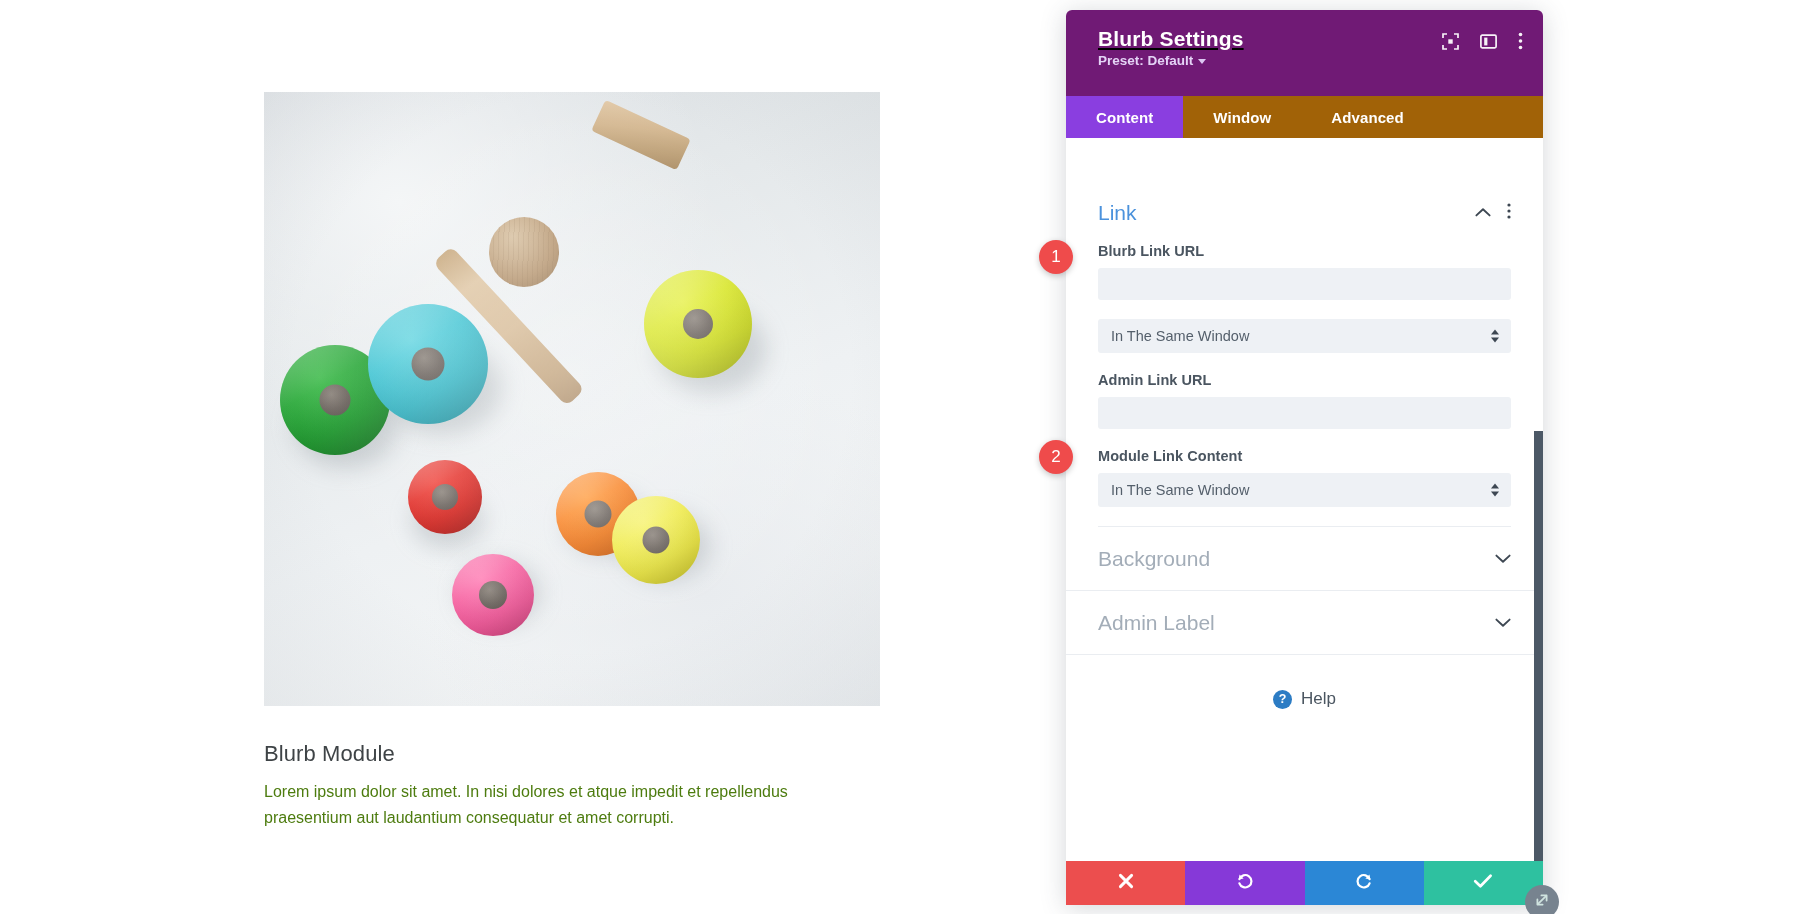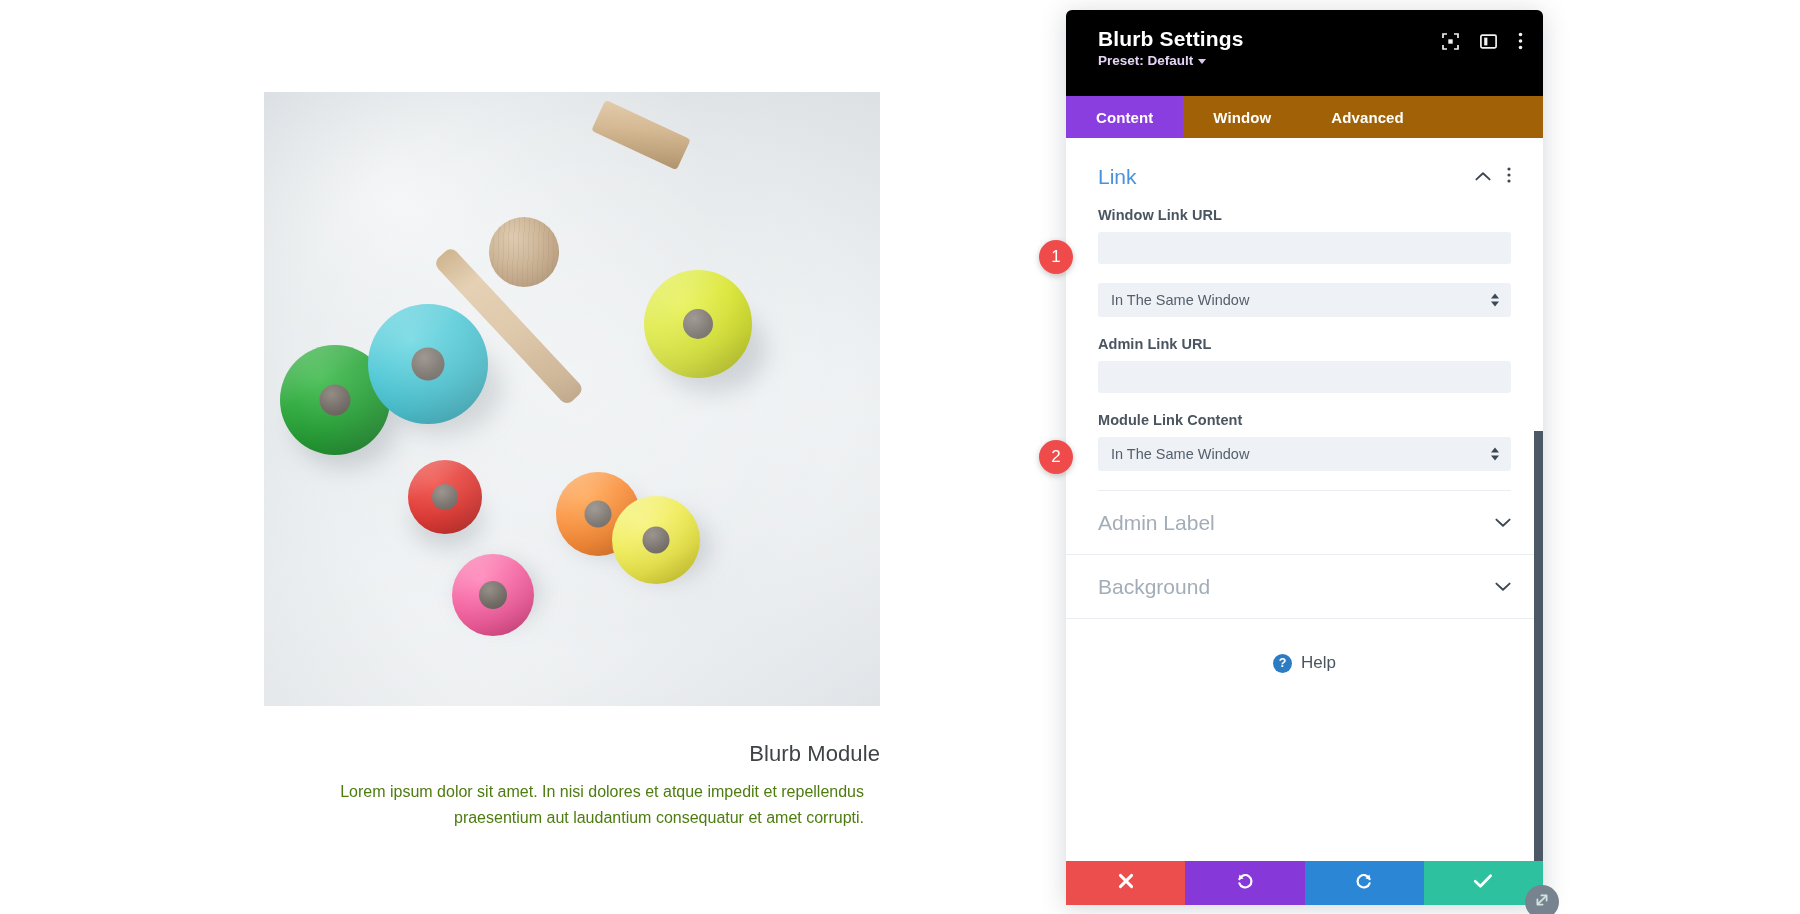--- a/index.html
+++ b/index.html
@@ -13,21 +13,20 @@
   }
 
   #page { position: relative; width: 1800px; height: 914px; background: #ffffff; }
 
   
   .canvas-area {
     position: absolute;
     left: 0; top: 0;
     width: 1066px; height: 914px;
     background: #ffffff;
-    text-align: right;
   }
 
   .blurb-module {
     position: absolute;
     left: 264px; top: 92px;
     width: 616px;
   }
 
   .blurb-image {
     position: relative;
@@ -125,21 +124,21 @@
     width: 477px; height: 895px;
     border-radius: 6px 6px 0 0;
     background: #ffffff;
     box-shadow: 0 3px 26px rgba(61,69,82,0.22);
     overflow: visible;
   }
 
   .panel-header {
     position: relative;
     height: 86px;
-    background: #000000;
+    background: #701a75;
     border-radius: 6px 6px 0 0;
     padding: 17px 22px 0 32px;
     text-decoration: underline;
   }
   .panel-title {
     font-size: 21px;
     font-weight: bold;
     color: #ffffff;
     letter-spacing: 0.15px;
   }
@@ -190,21 +189,21 @@
   }
   .tab.active { background: #8a3ee0; }
 
   .panel-body {
     position: relative;
     height: 723px;
     background: #ffffff;
     overflow: hidden;
   }
 
-  .section-link { padding: 22px 32px 0 32px; }
+  .section-link { padding: 22px 32px 0 32px; margin-top: 36px; }
 
   .section-head {
     display: flex;
     align-items: center;
     height: 34px;
     margin-bottom: 13px;
   }
   .section-title-open {
     font-size: 21px;
     color: #4b92dc;
@@ -493,21 +492,21 @@
               <svg width="4" height="16" viewBox="0 0 4 16">
                 <circle cx="2" cy="2" r="1.6" fill="#3d4752"></circle>
                 <circle cx="2" cy="8" r="1.6" fill="#3d4752"></circle>
                 <circle cx="2" cy="14" r="1.6" fill="#3d4752"></circle>
               </svg>
             </span>
           </div>
         </div>
 
         <div class="field">
-          <div class="field-label">Window Link URL</div>
+          <div class="field-label">Blurb Link URL</div>
           <input class="field-input" type="text" placeholder="" style="">
         </div>
 
         <div class="field">
           <div class="select-wrap">
             <select class="field-select">
               <option>In The Same Window</option>
             </select>
             <span class="select-arrows">
               <span class="arrow-up"></span>
@@ -531,30 +530,30 @@
               <span class="arrow-up"></span>
               <span class="arrow-down"></span>
             </span>
           </div>
         </div>
 
         <div class="divider"></div>
       </div>
 
       <div class="section-collapsed">
-        <div class="label">Admin Label</div>
+        <div class="label">Background</div>
         <span>
           <svg width="16" height="11" viewBox="0 0 16 11">
             <path d="M1.4,2.6 L8,8.7 L14.6,2.6" fill="none" stroke="#3d4752" stroke-width="1.9" stroke-linecap="round" stroke-linejoin="round"></path>
           </svg>
         </span>
       </div>
 
       <div class="section-collapsed">
-        <div class="label">Background</div>
+        <div class="label">Admin Label</div>
         <span>
           <svg width="16" height="11" viewBox="0 0 16 11">
             <path d="M1.4,2.6 L8,8.7 L14.6,2.6" fill="none" stroke="#3d4752" stroke-width="1.9" stroke-linecap="round" stroke-linejoin="round"></path>
           </svg>
         </span>
       </div>
 
       <div class="help-row">
         <span class="help-badge">?</span>
         <span class="help-text">Help</span>

